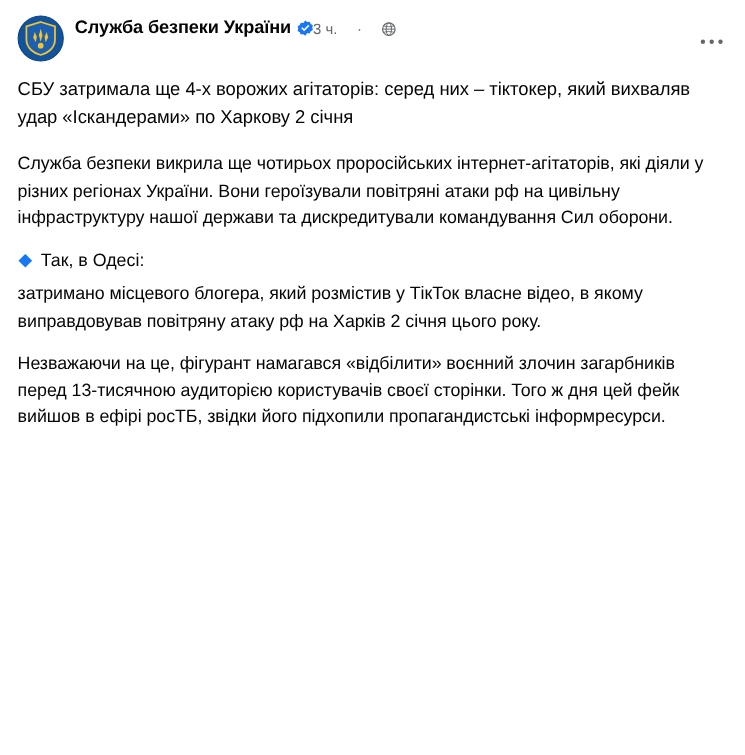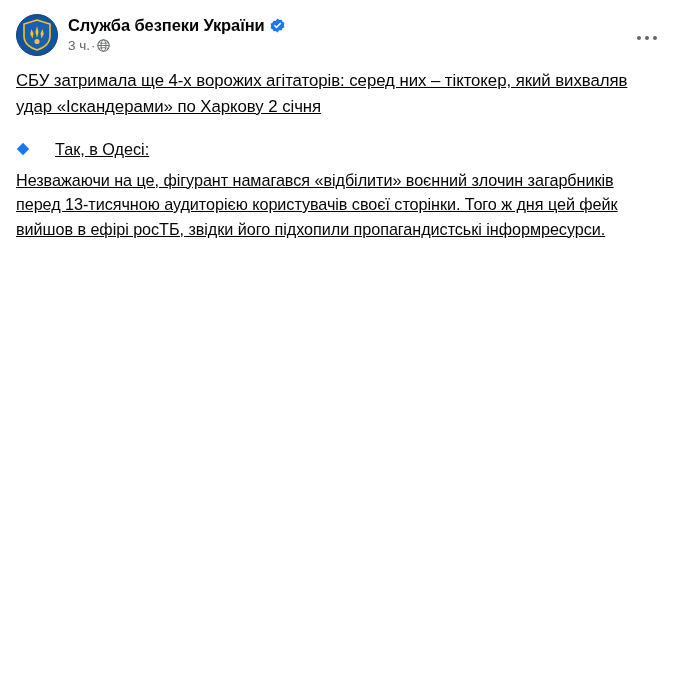--- a/index.html
+++ b/index.html
@@ -40,21 +40,21 @@
     position: absolute;
     left: 50%;
     top: 50%;
     transform: translate(-50%, -50%);
     width: 30px;
     height: 32px;
   }
   .header-text {
     margin-left: 10px;
     display: flex;
-    flex-direction: column;
+    flex-direction: row;
     justify-content: center;
     padding-top: 1px;
   }
   .name-row {
     display: flex;
     align-items: center;
     gap: 5px;
   }
   .page-name {
     font-size: 16.5px;
@@ -65,21 +65,21 @@
   }
   .verified {
     width: 15px;
     height: 15px;
     flex: 0 0 15px;
     display: block;
   }
   .meta-row {
     display: flex;
     align-items: center;
-    gap: 1px;
+    gap: 18px;
     margin-top: 2px;
   }
   .timestamp {
     font-size: 13.5px;
     color: #65676b;
     line-height: 17px;
   }
   .dot-sep {
     font-size: 13.5px;
     color: #65676b;
@@ -111,39 +111,38 @@
   }
   .more-btn .dots span {
     width: 4.5px;
     height: 4.5px;
     border-radius: 50%;
     background: #65676b;
     display: block;
   }
   .post-body {
     padding: 6px 16px 0 16px;
-    text-decoration: underline;
   }
   .post-body p {
     margin: 0 0 14px 0;
     font-size: 16.2px;
     line-height: 24.5px;
     color: #050505;
     letter-spacing: -0.05px;
   }
   .post-body p.headline {
     font-size: 16.8px;
     line-height: 26px;
     margin-bottom: 17px;
     letter-spacing: -0.05px;
   }
   .bullet-line {
     display: flex;
     align-items: flex-start;
-    gap: 25px;
+    gap: 7px;
     margin: 0 0 6px 0;
   }
   .bullet-diamond {
     width: 14px;
     height: 14px;
     flex: 0 0 14px;
     margin-top: 5px;
   }
   .bullet-text {
     font-size: 16.2px;
@@ -195,25 +194,27 @@
           <span></span>
           <span></span>
       </span>
     </button>
   </div>
 
   <div class="post-body">
 
     <p class="headline">СБУ затримала ще 4-х ворожих агітаторів: серед них – тіктокер, який вихваляв удар «Іскандерами» по Харкову 2 січня</p>
 
+    <p>Служба безпеки викрила ще чотирьох проросійських інтернет-агітаторів, які діяли у різних регіонах України. Вони героїзували повітряні атаки рф на цивільну інфраструктуру нашої держави та дискредитували командування Сил оборони.</p>
 
     <div class="bullet-line">
       <svg class="bullet-diamond" viewBox="0 0 14 14">
         <path d="M7 0.8 L13.2 7 L7 13.2 L0.8 7 Z" fill="#1877f2"></path>
       </svg>
       <span class="bullet-text">Так, в Одесі:</span>
     </div>
 
+    <p>затримано місцевого блогера, який розмістив у ТікТок власне відео, в якому виправдовував повітряну атаку рф на Харків 2 січня цього року.</p>
 
     <p>Незважаючи на це, фігурант намагався «відбілити» воєнний злочин загарбників перед 13-тисячною аудиторією користувачів своєї сторінки. Того ж дня цей фейк вийшов в ефірі росТБ, звідки його підхопили пропагандистські інформресурси.</p>
 
   </div>
 </div>
 
 </body></html>

